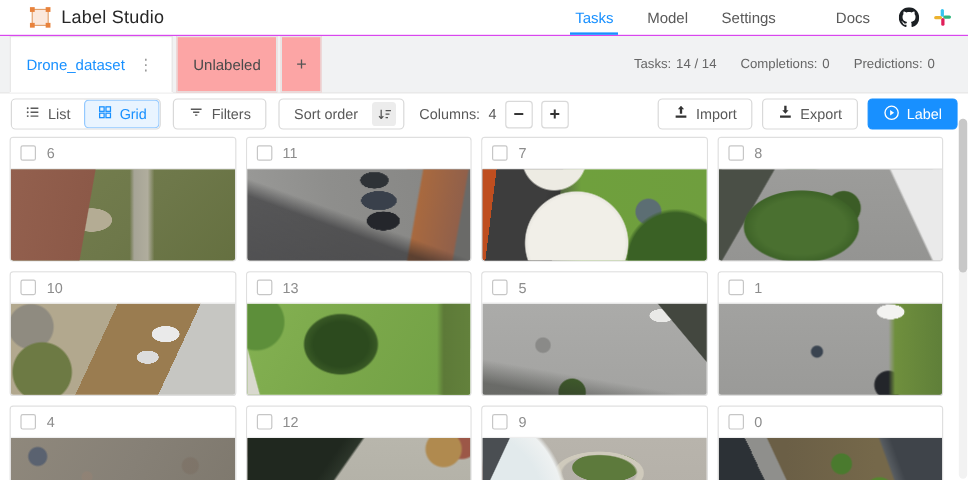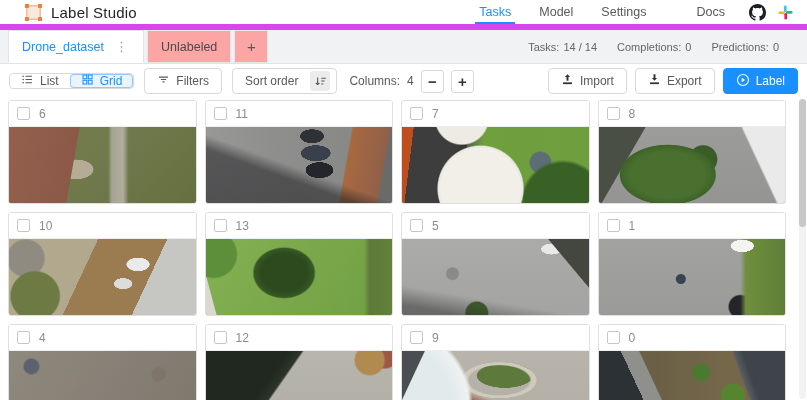--- a/index.html
+++ b/index.html
@@ -1,43 +1,43 @@
 <!DOCTYPE html>
 <html><head>
 <meta charset="utf-8">
 <style>
   * { margin:0; padding:0; box-sizing:border-box; }
   html,body { width:807px; height:400px; overflow:hidden; }
   body { font-family:"Liberation Sans", sans-serif; background:#fff; color:#333; }
   .app { position:relative; width:807px; height:400px; background:#fff; }
 
   
-  .navbar { height:30px; display:flex; align-items:stretch; padding:0 14px 0 24px; border-bottom:6px solid #d946ef; background:#fff;gap:28px; }
+  .navbar { height:30px; display:flex; align-items:stretch; padding:0 14px 0 24px; border-bottom:1px solid #d946ef; background:#fff;gap:28px; }
   .brand { display:flex; align-items:center; gap:8px; font-size:15px; color:#262626; letter-spacing:.2px; }
   .nav-links { margin-left:auto; display:flex; align-items:stretch; gap:0; }
   .nav-link { display:flex; align-items:center; padding:0 14px; font-size:12.5px; color:#595959; text-decoration:none; position:relative; cursor:pointer; }
   .nav-link.active { color:#1890ff; }
   .nav-link.active::after { content:""; position:absolute; left:10px; right:10px; bottom:0; height:2px; background:#1890ff; }
   .nav-link.docs { margin-left:22px; }
   .nav-icons { display:flex; align-items:center; gap:12px; margin-left:10px; }
   .icon-btn { display:flex; align-items:center; cursor:pointer; }
 
   
-  .tabbar { height:34px; background:#f1f2f3; display:flex; align-items:stretch; padding-left:8px; border-bottom:1px solid #e3e3e3; }
+  .tabbar { height:48px; background:#f1f2f3; display:flex; align-items:stretch; padding-left:8px; border-bottom:1px solid #e3e3e3; }
   .tab { display:flex; align-items:center; gap:9px; padding:0 13px; font-size:12.5px; color:#4a4a4a; border:1px solid transparent; cursor:pointer; }
   .tab.active { background:#fff; color:#1890ff; border-color:#e3e3e3; border-bottom-color:#fff; }
   .tab.plain { background:#fca5a5; border-color:#e6e6e6; margin-left:3px; }
   .tab-kebab { color:#9b9b9b; font-size:13px; cursor:pointer; padding:0 2px; }
   .tab-add { width:34px; justify-content:center; color:#555; font-size:15px; }
   .tab-stats { margin-left:auto; display:flex; align-items:center; gap:20px; padding-right:28px; font-size:11px; color:#666; }
   .stat b { font-weight:normal; margin-left:4px; color:#666; }
 
   
   .toolbar { height:34px; display:flex; align-items:center; gap:10px; padding:0 9px; background:#fff; }
-  .seg-group { display:flex; border:1px solid #d9d9d9; border-radius:4px; overflow:hidden; height:16px; }
+  .seg-group { display:flex; border:1px solid #d9d9d9; border-radius:4px; overflow:hidden; height:26px; }
   .seg { display:flex; align-items:center; gap:6px; padding:0 11px; font-size:12px; color:#595959; background:#fff; cursor:pointer; }
   .seg.active { background:#e9f4ff; color:#1890ff; box-shadow:inset 0 0 0 1px #94c9ff; border-radius:4px; }
   .tbtn { display:flex; align-items:center; gap:6px; height:26px; padding:0 12px; font-size:12px; color:#595959; background:#fff; border:1px solid #d9d9d9; border-radius:4px; cursor:pointer; }
   .caret { font-size:9px; color:#555; }
   .sort-icon-box { width:20px; height:20px; background:#ececec; border-radius:3px; display:flex; align-items:center; justify-content:center; margin-right:-6px; }
   .columns { display:flex; align-items:center; gap:7px; font-size:12px; color:#595959; margin-left:2px; }
   .step-btn { width:23px; height:23px; border:1px solid #d9d9d9; border-radius:3px; background:#fff; font-size:15px; font-weight:bold; color:#333; display:flex; align-items:center; justify-content:center; cursor:pointer; }
   .toolbar-right { margin-left:auto; display:flex; align-items:center; gap:8px; }
   .btn-primary { background:#1890ff; color:#fff; border:1px solid #1890ff; }
 

